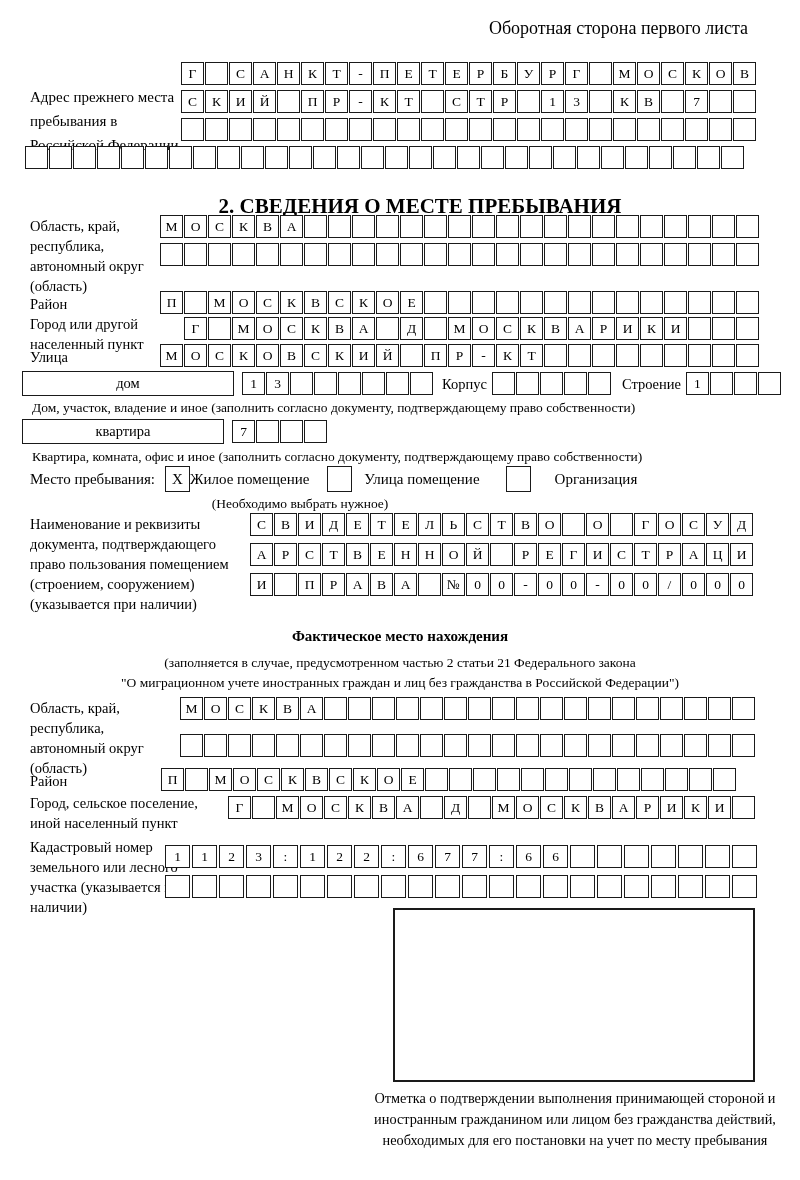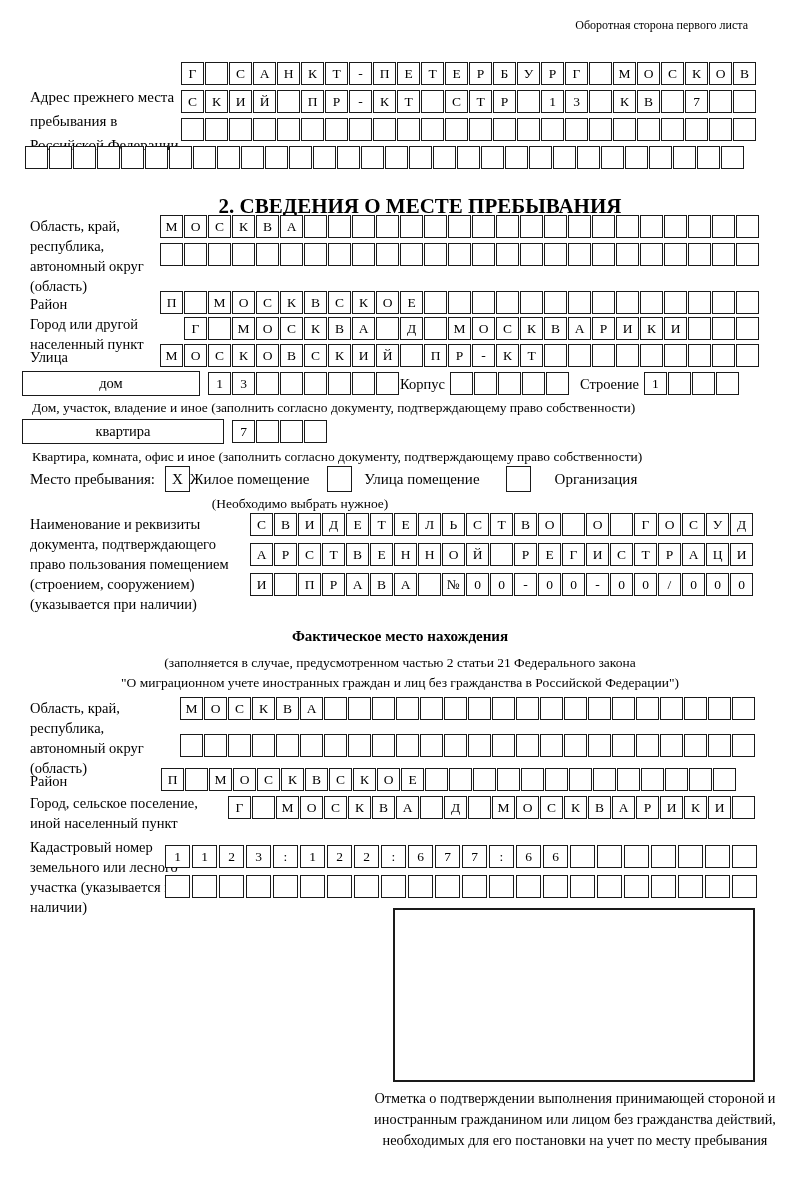--- a/index.html
+++ b/index.html
@@ -21,21 +21,21 @@
   .center{text-align:center;}
   .bold{font-weight:bold;}
   .flexrow{display:flex;align-items:center;}
   .bigbox{box-sizing:border-box;border:2px solid #1a1a1a;background:#fff;}
 </style>
 </head>
 <body>
 
 <div class="page">
 
-  <div class="abs" style="top:18px;right:52px;font-size:12px;">Оборотная сторона первого листа</div>
+  <div class="abs" style="top:18px;right:52px;font-size:18px;">Оборотная сторона первого листа</div>
 
   <div class="abs lbl-lg" style="left:30px;top:60px;width:150px;margin-top:25px;">Адрес прежнего места пребывания в Российской Федерации</div>
   <div class="abs boxrow" style="left:181px;top:62px">
       <div class="box">Г</div>
       <div class="box"></div>
       <div class="box">С</div>
       <div class="box">А</div>
       <div class="box">Н</div>
       <div class="box">К</div>
       <div class="box">Т</div>
@@ -280,32 +280,32 @@
       <div class="box"></div>
       <div class="box"></div>
       <div class="box"></div>
       <div class="box"></div>
       <div class="box"></div>
       <div class="box"></div>
       <div class="box"></div>
     </div>
 
   <div class="abs flexrow" style="left:22px;top:371px;">
-    <div class="wide" style="width:178px;">дом</div>
+    <div class="wide" style="width:212px;">дом</div>
     <div class="boxrow" style="margin-left:8px;">
         <div class="box">1</div>
         <div class="box">3</div>
         <div class="box"></div>
         <div class="box"></div>
         <div class="box"></div>
         <div class="box"></div>
         <div class="box"></div>
         <div class="box"></div>
       </div>
-    <div class="lbl" style="font-family:Liberation Serif, serif;">Корпус</div>
+    <div class="lbl" style="margin-left:8px;font-family:Liberation Serif, serif;">Корпус</div>
     <div class="boxrow" style="margin-left:5px;">
         <div class="box"></div>
         <div class="box"></div>
         <div class="box"></div>
         <div class="box"></div>
         <div class="box"></div>
       </div>
     <div class="lbl" style="margin-left:10px;">Строение</div>
     <div class="boxrow" style="margin-left:5px;">
         <div class="box">1</div>

